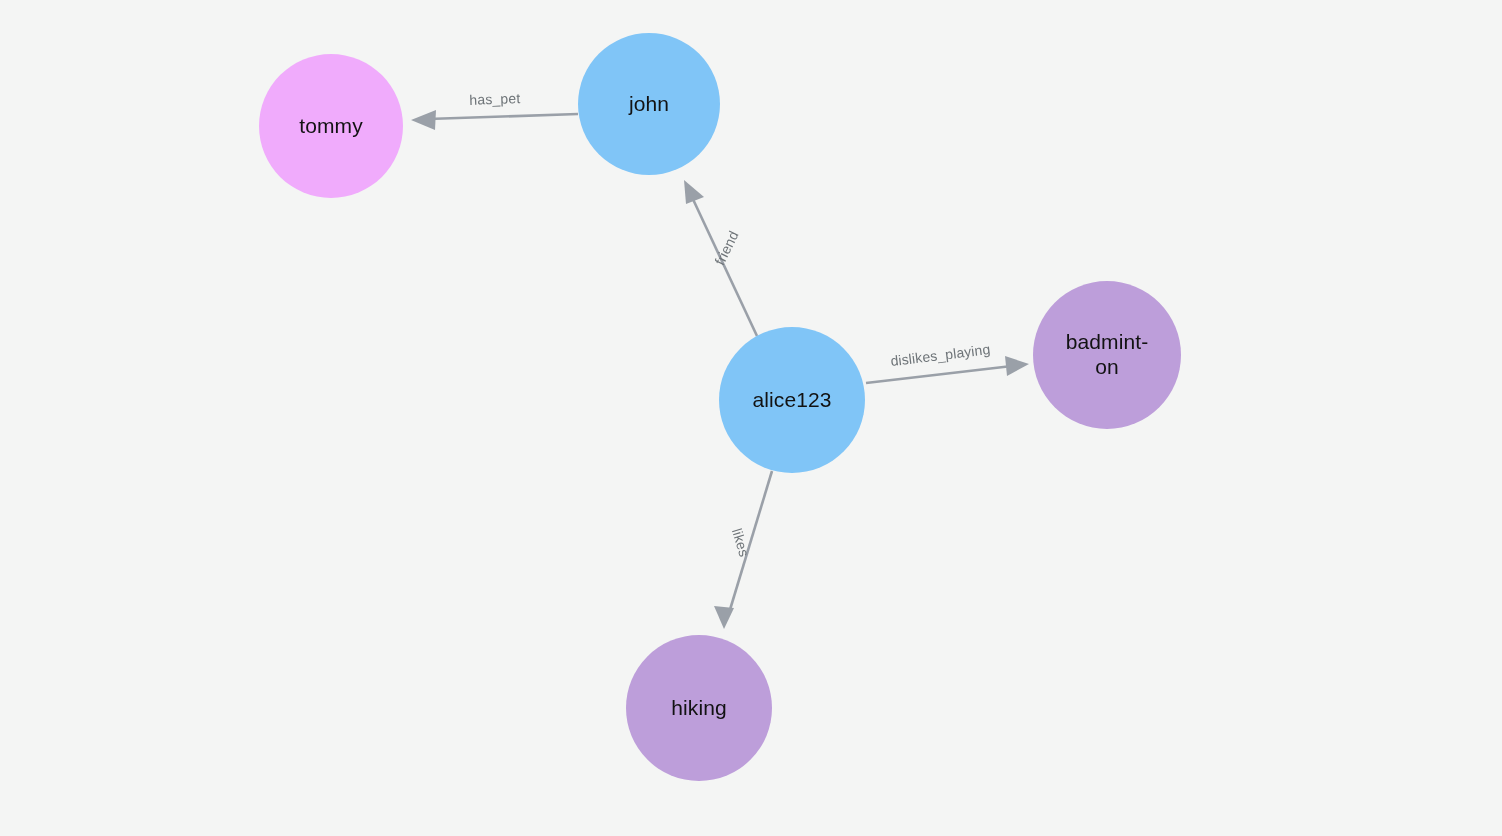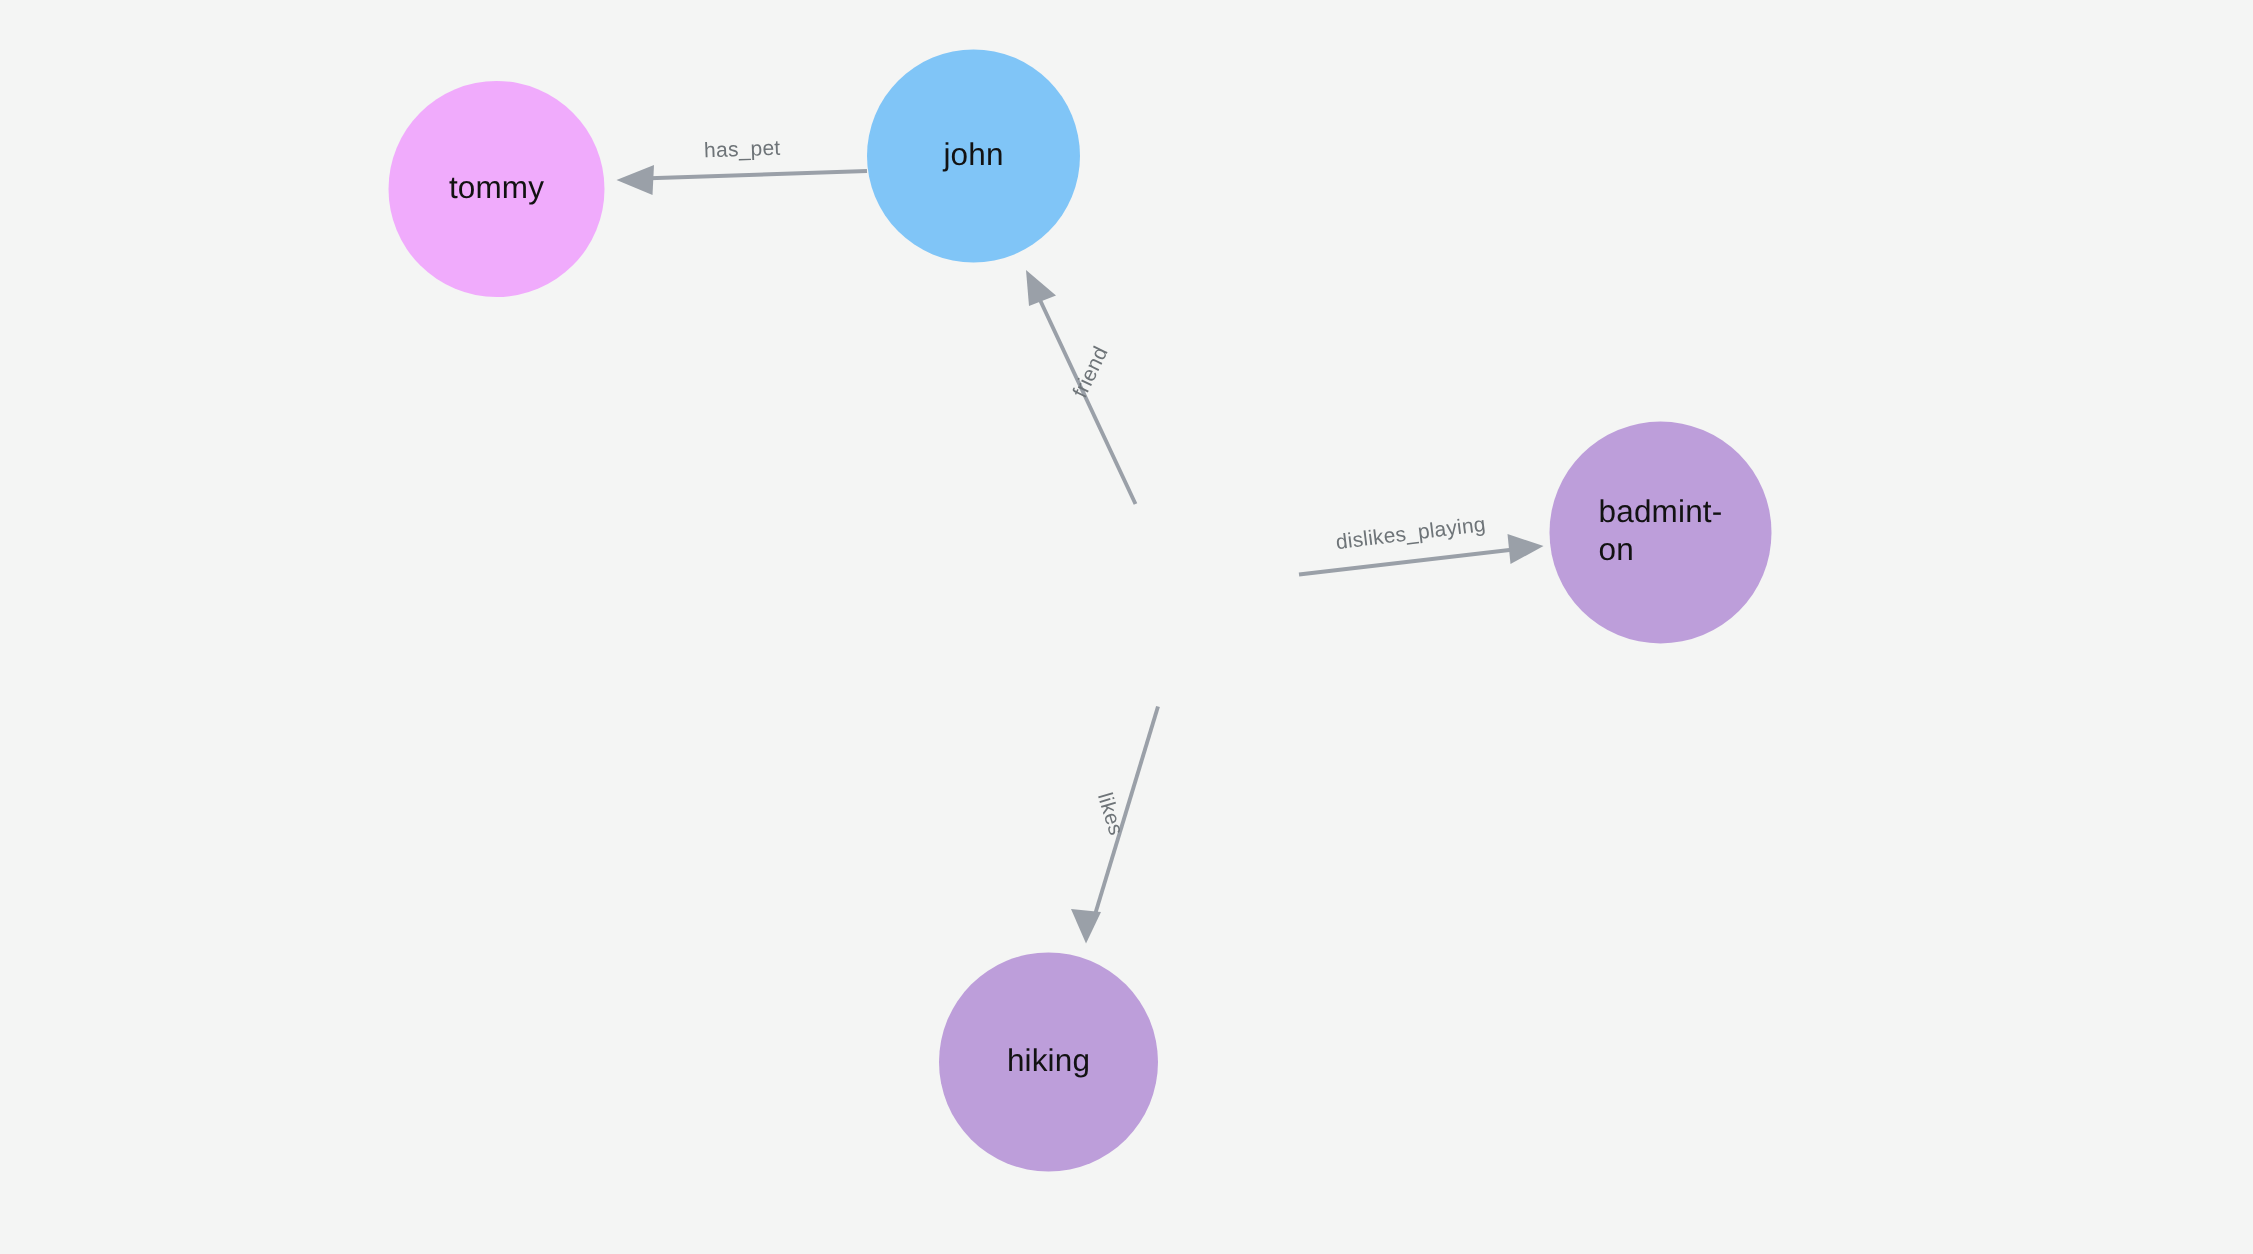--- a/index.html
+++ b/index.html
@@ -44,21 +44,21 @@
     font-size: 14px;
     letter-spacing: 0.15px;
   }
   .graph-node {
     position: absolute;
     border-radius: 50%;
     box-sizing: border-box;
     display: flex;
     align-items: center;
     justify-content: center;
-    text-align: left;
+    text-align: center;
     cursor: pointer;
   }
   .node-label {
     color: #121212;
     font-family: "Liberation Sans", sans-serif;
     font-size: 21px;
     line-height: 1.18;
     letter-spacing: 0.1px;
     word-break: break-word;
     pointer-events: none;
@@ -98,20 +98,23 @@
   </svg>
 
   <div class="graph-node" style="left:259px; top:54px; width:144px; height:144px; background:#f0abfc;">
     <span class="node-label">tommy</span>
   </div>
 
   <div class="graph-node" style="left:578px; top:33px; width:142px; height:142px; background:#80c5f7;">
     <span class="node-label">john</span>
   </div>
 
+  <div class="graph-node" style="left:719px; top:327px; width:146px; height:146px; background:#80c5f7;">
+    <span class="node-label">alice123</span>
+  </div>
 
   <div class="graph-node" style="left:1033px; top:281px; width:148px; height:148px; background:#bd9eda;">
     <span class="node-label" style="white-space:pre-line;">badmint-
 on</span>
   </div>
 
   <div class="graph-node" style="left:626px; top:635px; width:146px; height:146px; background:#bd9eda;">
     <span class="node-label">hiking</span>
   </div>
 

